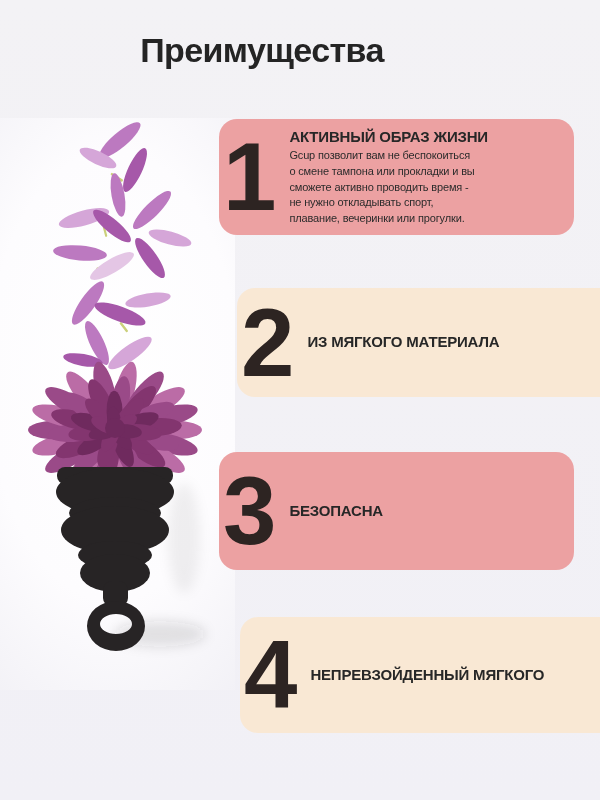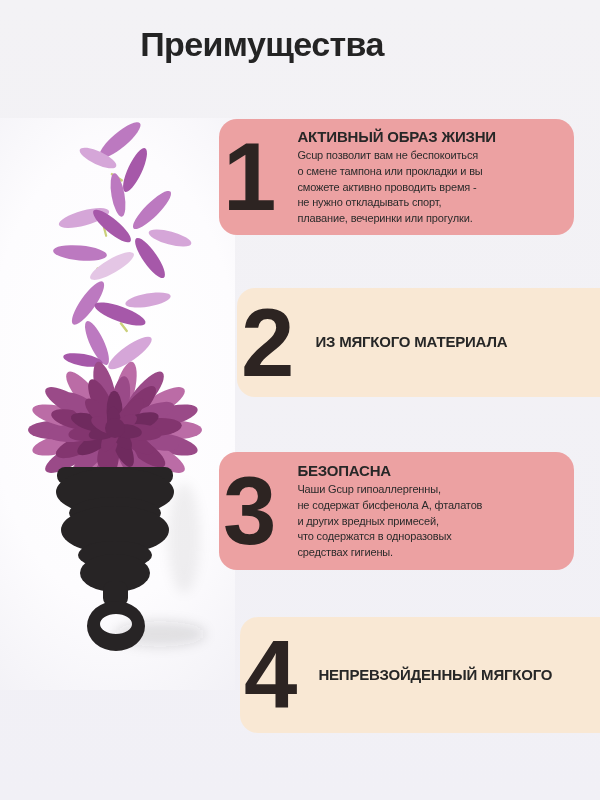--- a/index.html
+++ b/index.html
@@ -2,39 +2,39 @@
 <html><head>
 <meta charset="utf-8">
 <style>
   html,body{margin:0;padding:0;}
   body{
     width:600px;height:800px;position:relative;overflow:hidden;
     background:linear-gradient(180deg,#f3f2f5 0%,#f1f0f6 100%);
     font-family:"Liberation Sans", sans-serif;
   }
   .title{
-    position:absolute;top:25px;left:0;width:524px;text-align:center;
+    position:absolute;top:31px;left:0;width:524px;text-align:center;
     font-size:34px;font-weight:700;color:#242424;letter-spacing:-0.6px;
   }
   .photo{
     position:absolute;left:0;top:118px;width:235px;height:572px;
     background:radial-gradient(92% 68% at 48% 45%, #ffffff 0%, #fdfcfe 58%, #f2f1f6 100%);
   }
   .photo svg{display:block;}
   .card{
     position:absolute;display:flex;align-items:center;box-sizing:border-box;
     padding:6px 12px 6px 4px;
   }
   .card.pink{background:#eca1a2;border-radius:18px;}
   .card.cream{background:#f9e8d4;border-radius:18px 0 0 18px;}
   .card-number{
     flex:0 0 50px;text-align:center;font-size:96px;line-height:1;
     font-weight:700;color:#2d2422;overflow:visible;
   }
-  .card-text{margin-left:21px;}
+  .card-text{margin-left:13px;}
   .card-heading{
     font-size:15px;font-weight:700;color:#272727;line-height:19px;
     margin-bottom:2px;letter-spacing:-0.2px;
   }
   .card-body{
     font-size:11px;color:#2b2b2b;line-height:15.8px;
     white-space:pre-line;letter-spacing:-0.15px;
   }
   #card1{left:219px;top:119px;width:355px;height:116px;}
   #card2{left:237px;top:288px;width:363px;height:109px;}
@@ -166,25 +166,20 @@
   <div class="card-number">2</div>
   <div class="card-text">
     <div class="card-heading">ИЗ МЯГКОГО МАТЕРИАЛА</div>
   </div>
 </div>
 
 <div class="card pink" id="card3">
   <div class="card-number">3</div>
   <div class="card-text">
     <div class="card-heading">БЕЗОПАСНА</div>
-    <div class="card-body">Чаши Gcup гипоаллергенны,
-не содержат бисфенола А, фталатов
-и других вредных примесей,
-что содержатся в одноразовых
-средствах гигиены.</div>
   </div>
 </div>
 
 <div class="card cream" id="card4">
   <div class="card-number">4</div>
   <div class="card-text">
     <div class="card-heading">НЕПРЕВЗОЙДЕННЫЙ МЯГКОГО</div>
   </div>
 </div>
 

